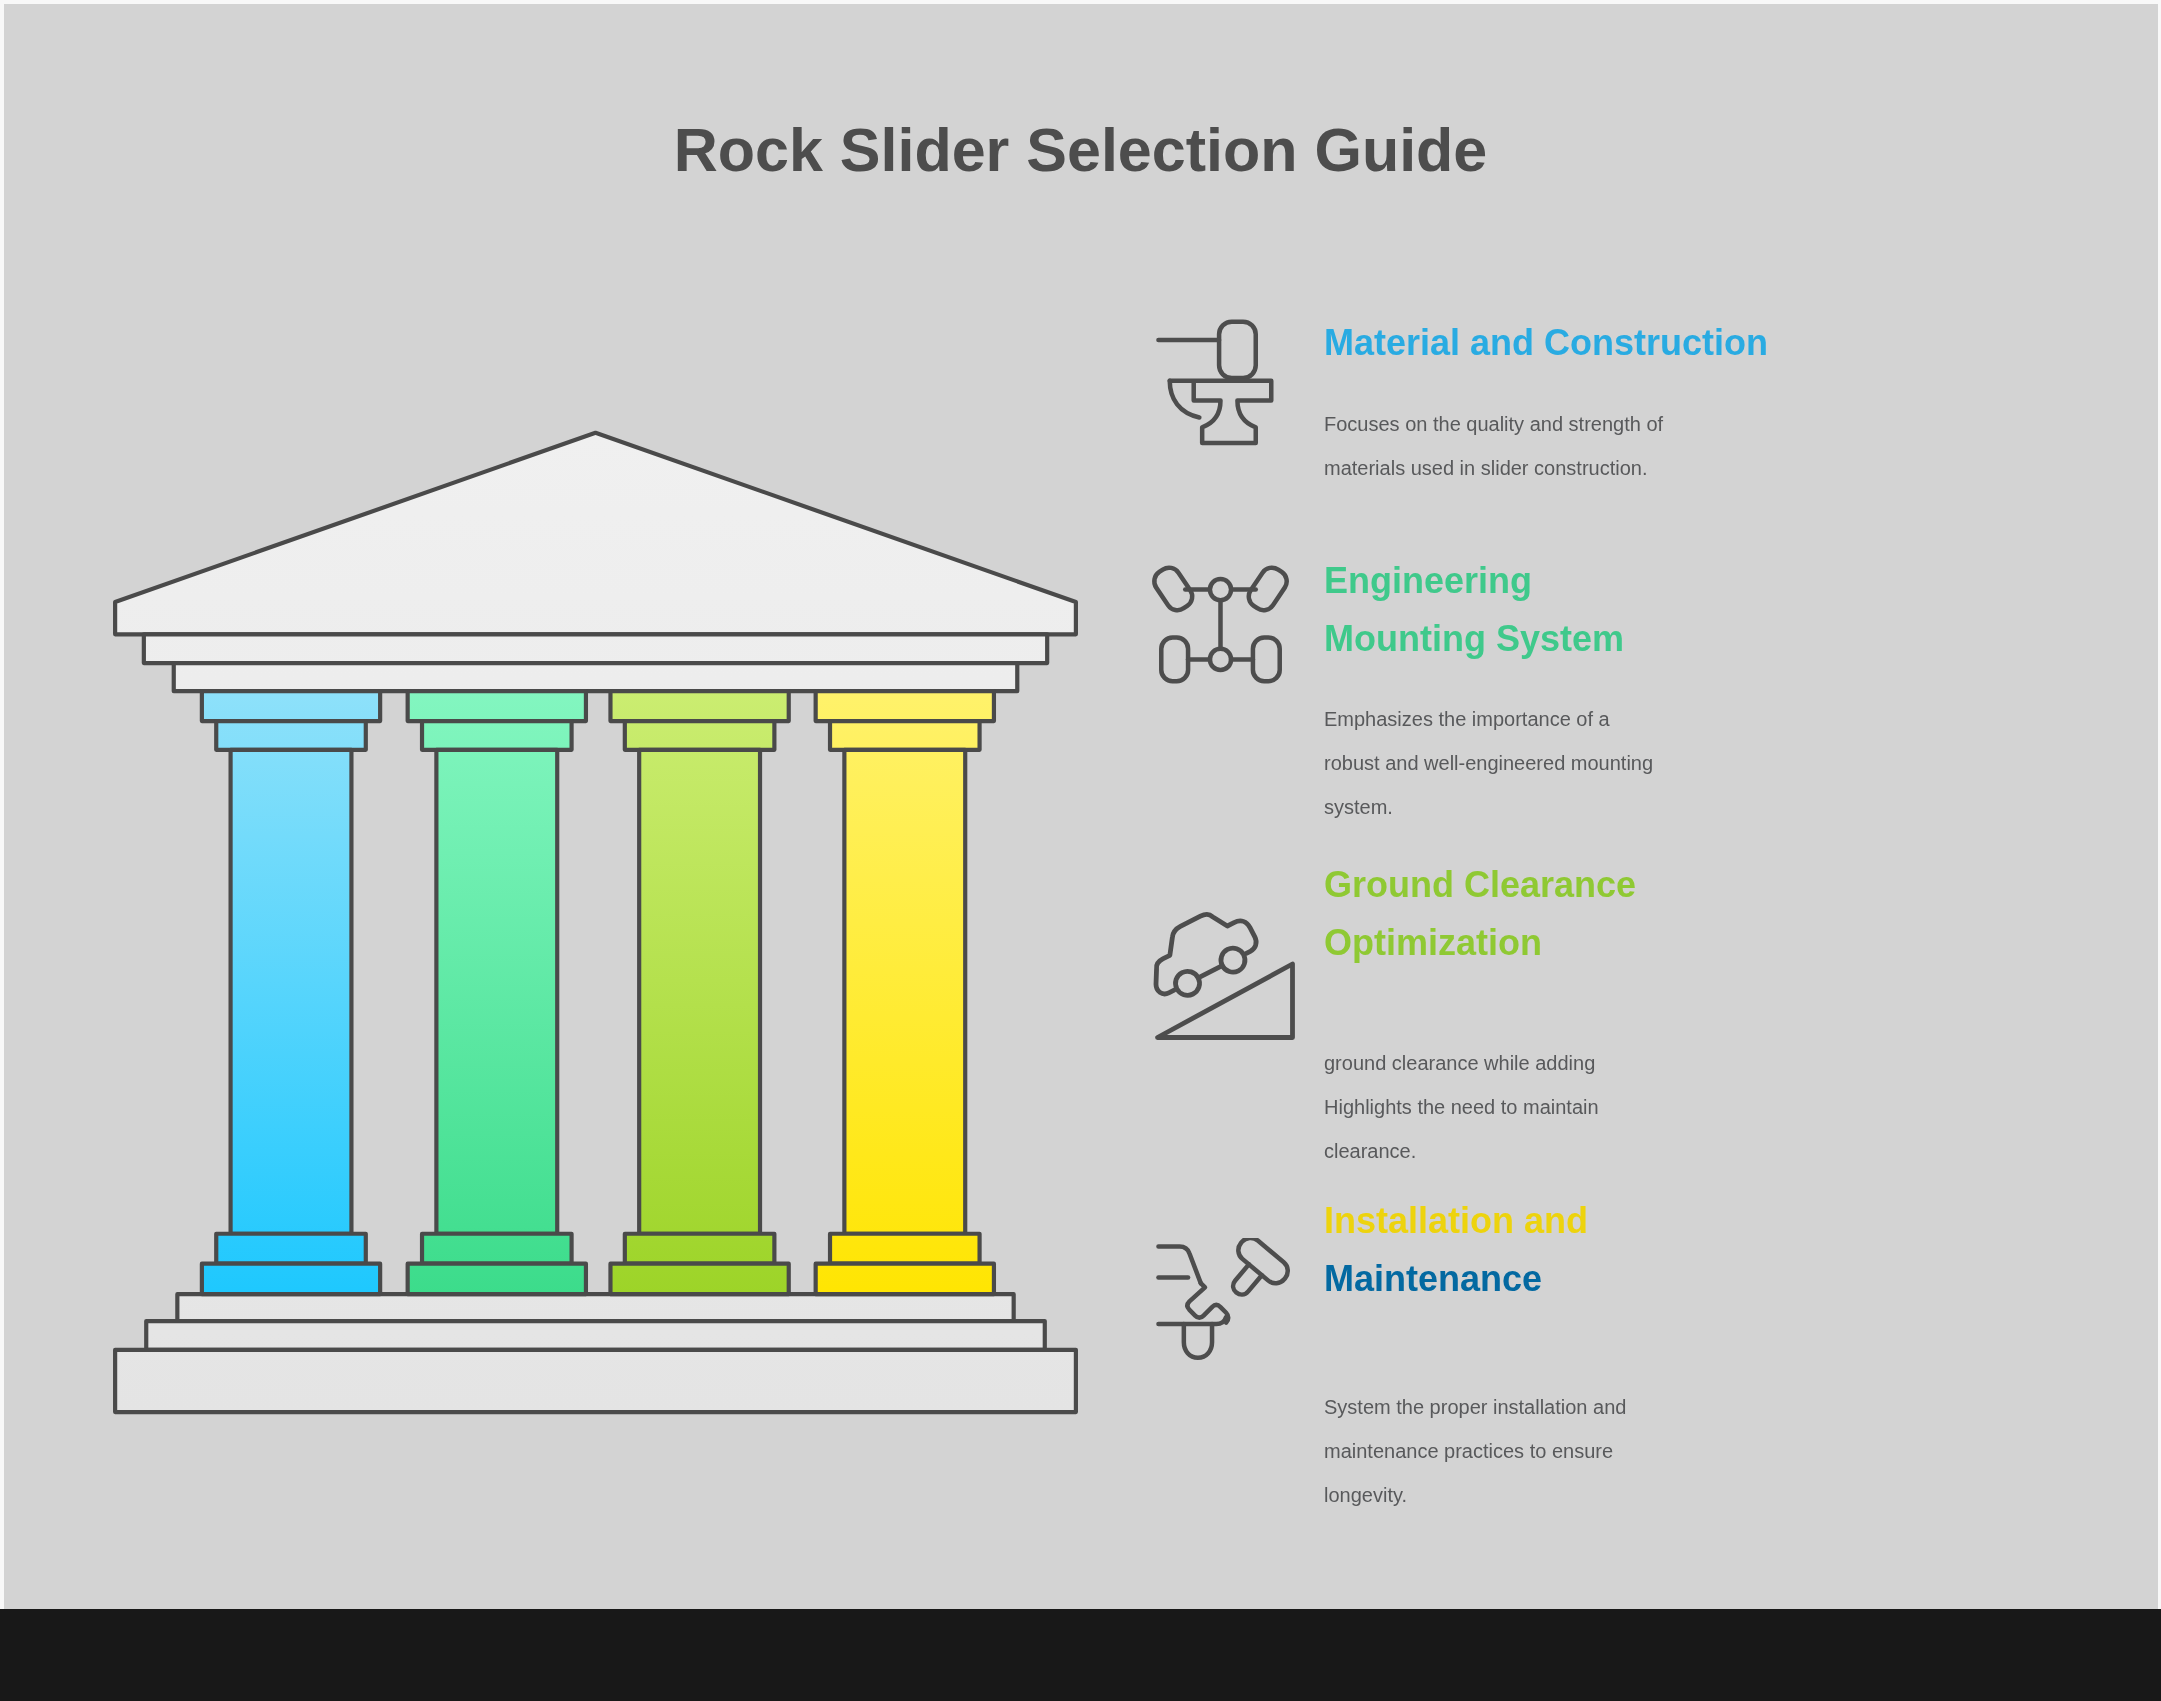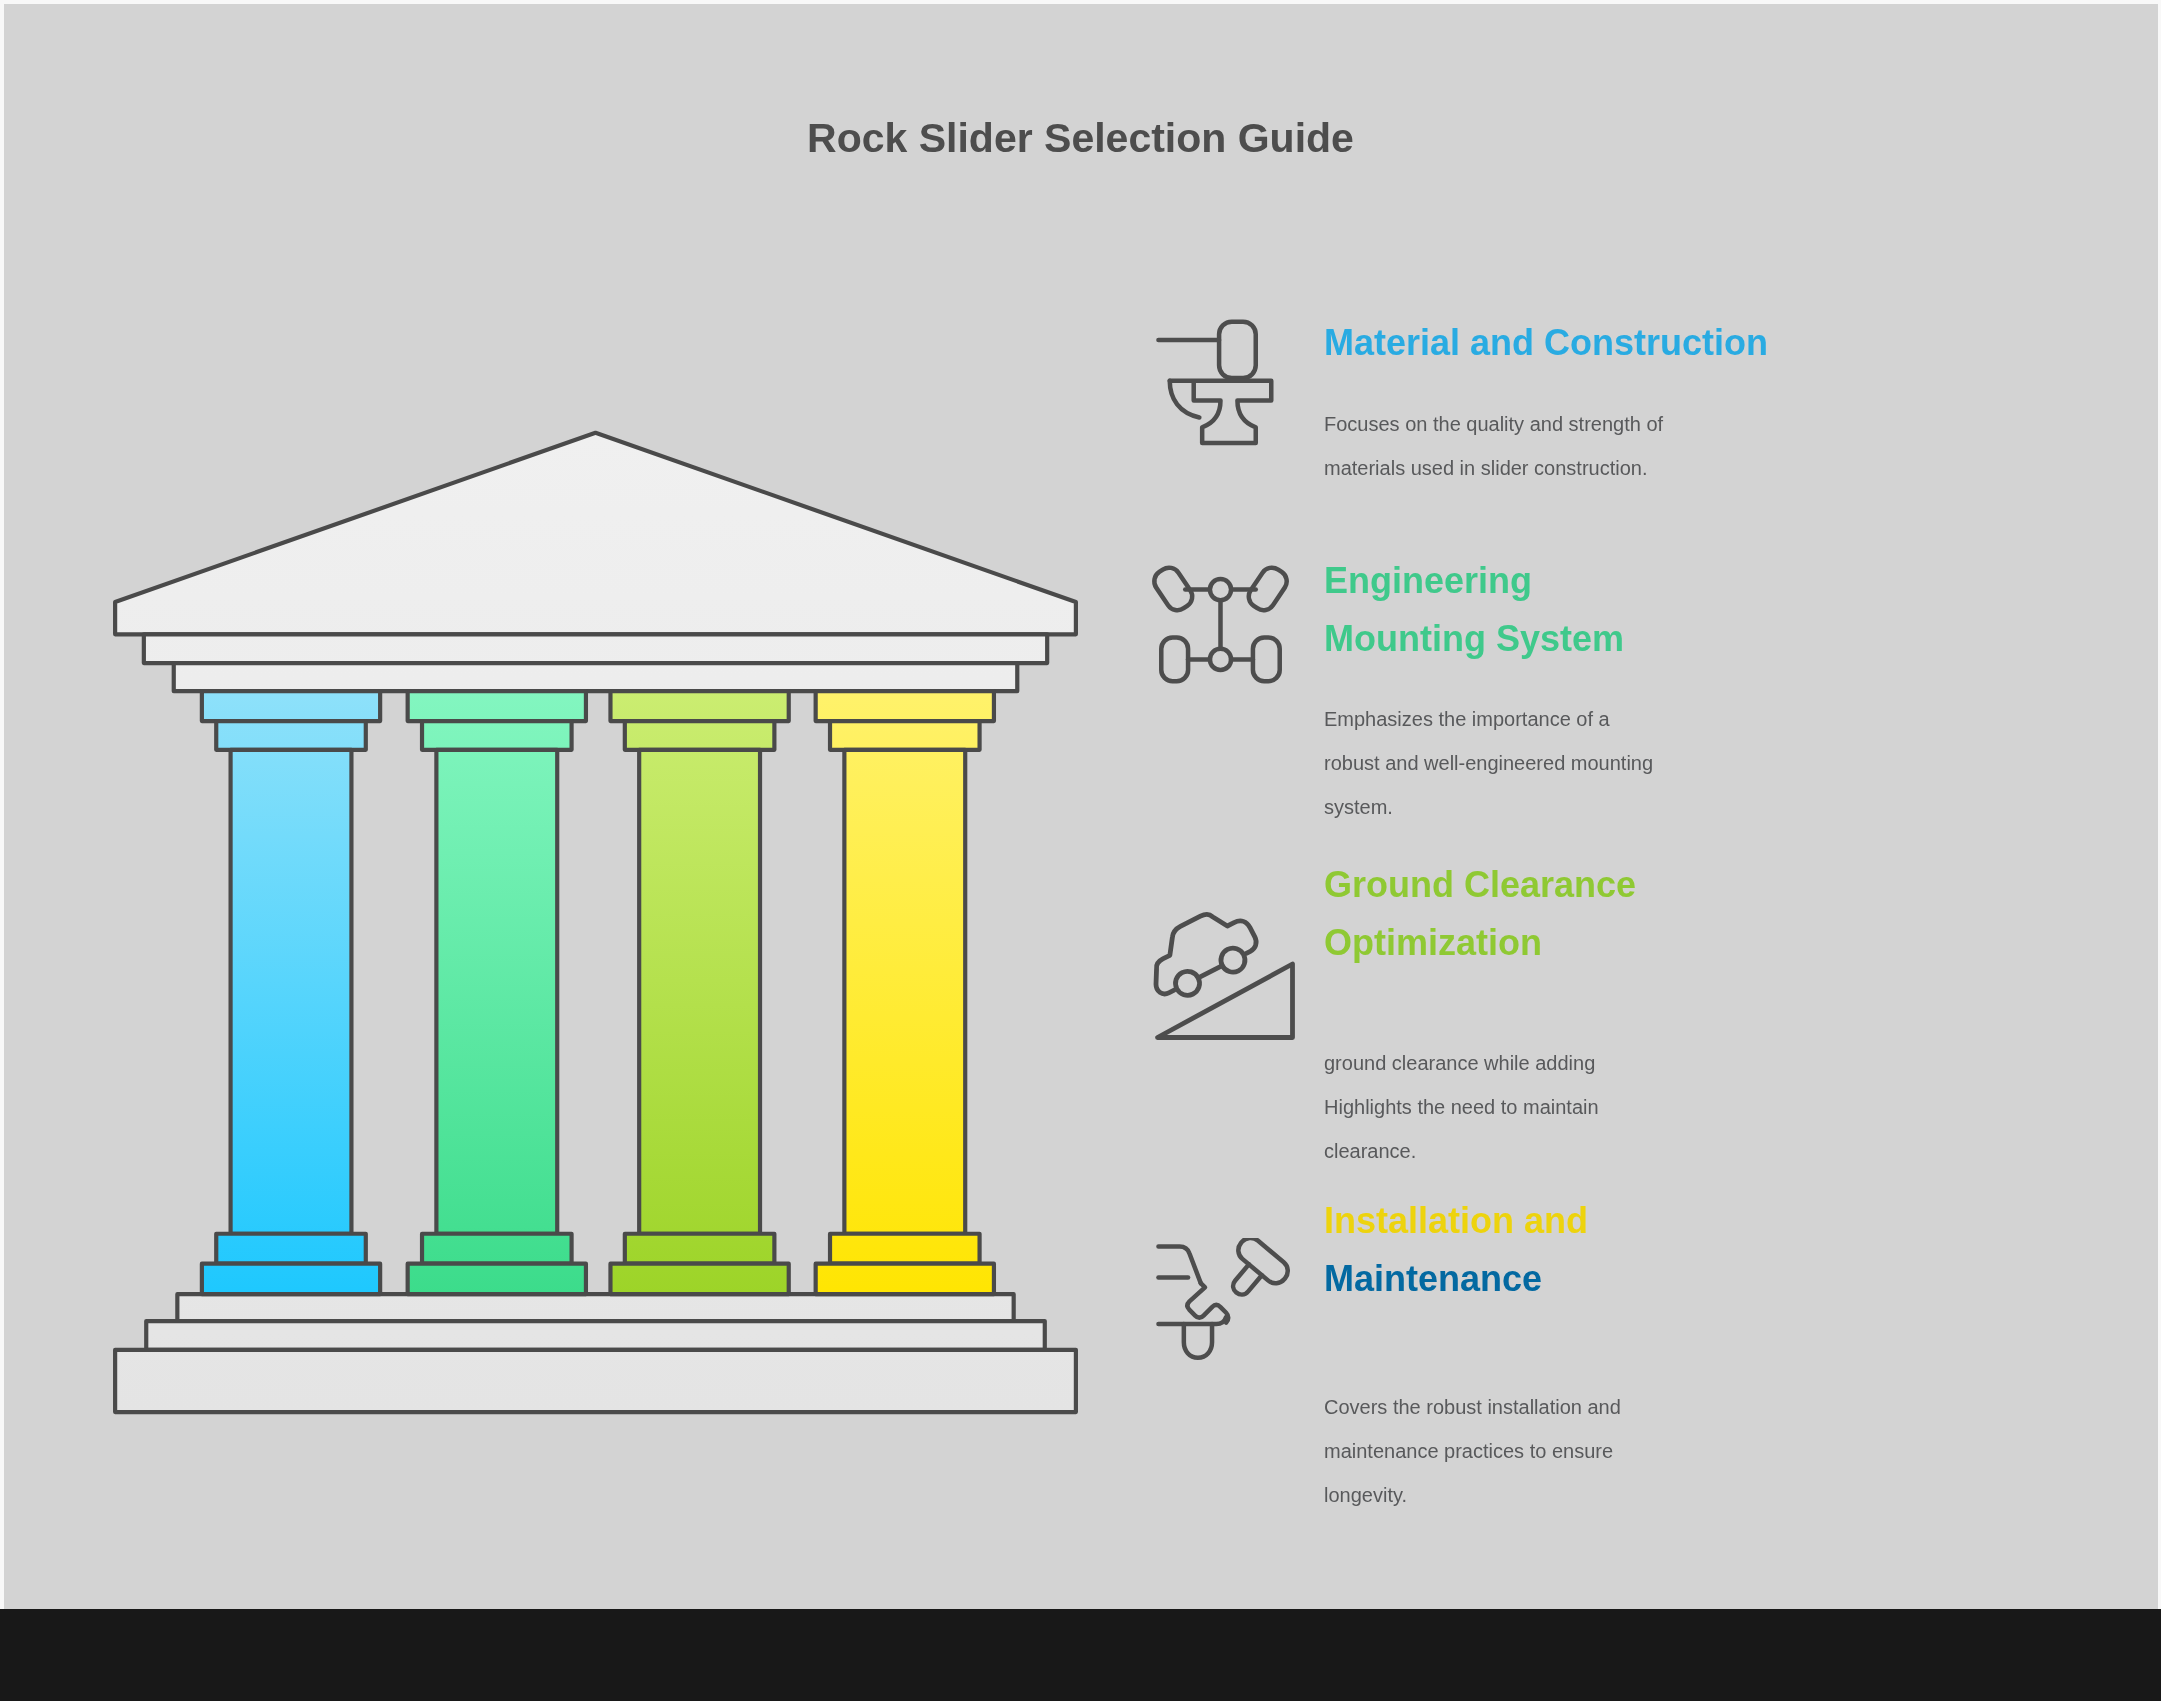--- a/index.html
+++ b/index.html
@@ -4,21 +4,21 @@
 <style>
   html,body { margin:0; padding:0; }
   body {
     width:2161px; height:1702px; position:relative;
     background:#F8F8F8; overflow:hidden;
     font-family:"Liberation Sans", sans-serif;
   }
   .canvas { position:absolute; left:3.6px; top:3.6px; width:2154px; height:1605px; background:#D3D3D3; }
   .page-title {
     position:absolute; top:115px; left:0; width:2161px;
-    text-align:center; font-size:41px; font-weight:bold; color:#4D4D4D;
+    text-align:center; font-size:61px; font-weight:bold; color:#4D4D4D;
   }
   .temple-wrap { position:absolute; left:90px; top:407px; width:1017px; height:1017px; }
   .icon-box { position:absolute; left:1150px; width:141px; height:141px; }
   .icon-box svg { width:100%; height:100%; }
   .icon-stroke { fill:none; stroke:#4D4D4D; stroke-width:3.2; stroke-linecap:round; stroke-linejoin:round; }
   .heading {
     position:absolute; left:1324px; width:778px;
     font-size:36px; font-weight:bold; line-height:58px; white-space:nowrap;
   }
   .body-text {
@@ -184,19 +184,19 @@
         <path d="M64,27 V42 C64,46 67,48 70,48 C73,48 76,46 76,42 V27"></path>
       </g>
     </g>
   </svg>
 </div>
 <div class="heading" style="top:1192px;">
   <div style="color: rgb(237, 211, 13);">Installation and</div>
   <div style="color: #0369a1;">Maintenance</div>
 </div>
 <div class="body-text" style="top:1385px;">
-  <div>Covers the robust installation and</div>
+  <div>System the proper installation and</div>
   <div>maintenance practices to ensure</div>
   <div>longevity.</div>
 </div>
 
 <div class="footer-bar"></div>
 
 
 </body></html>

